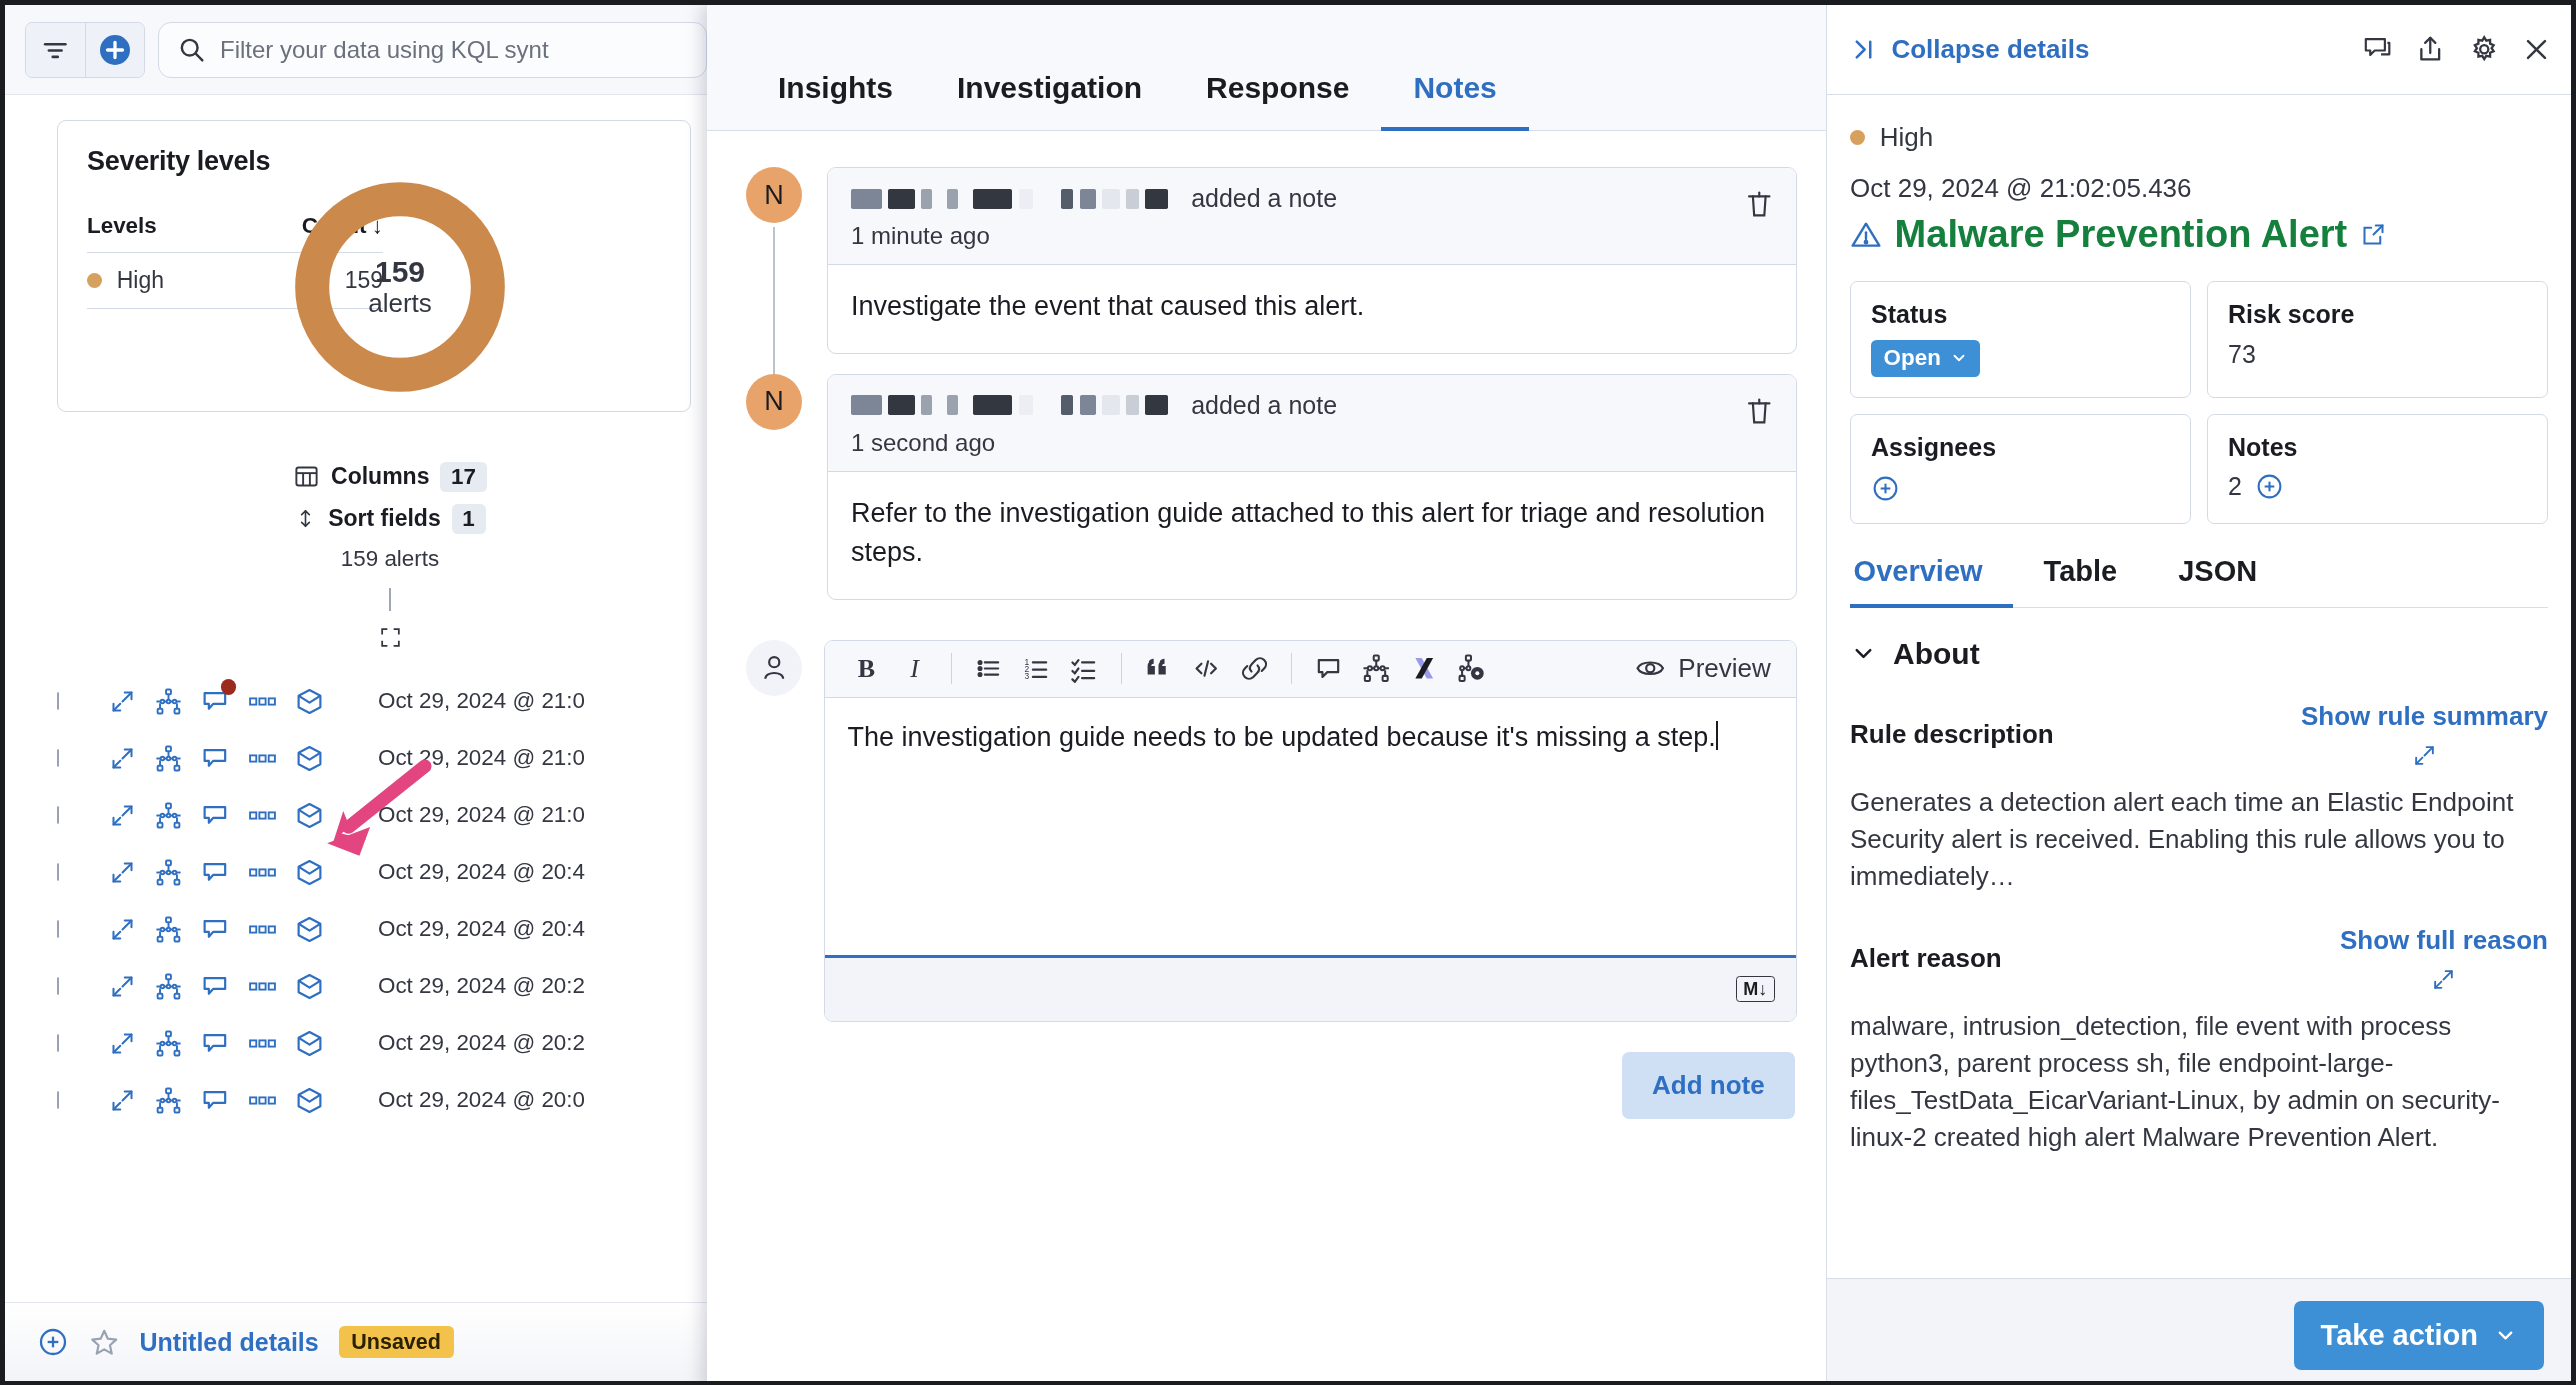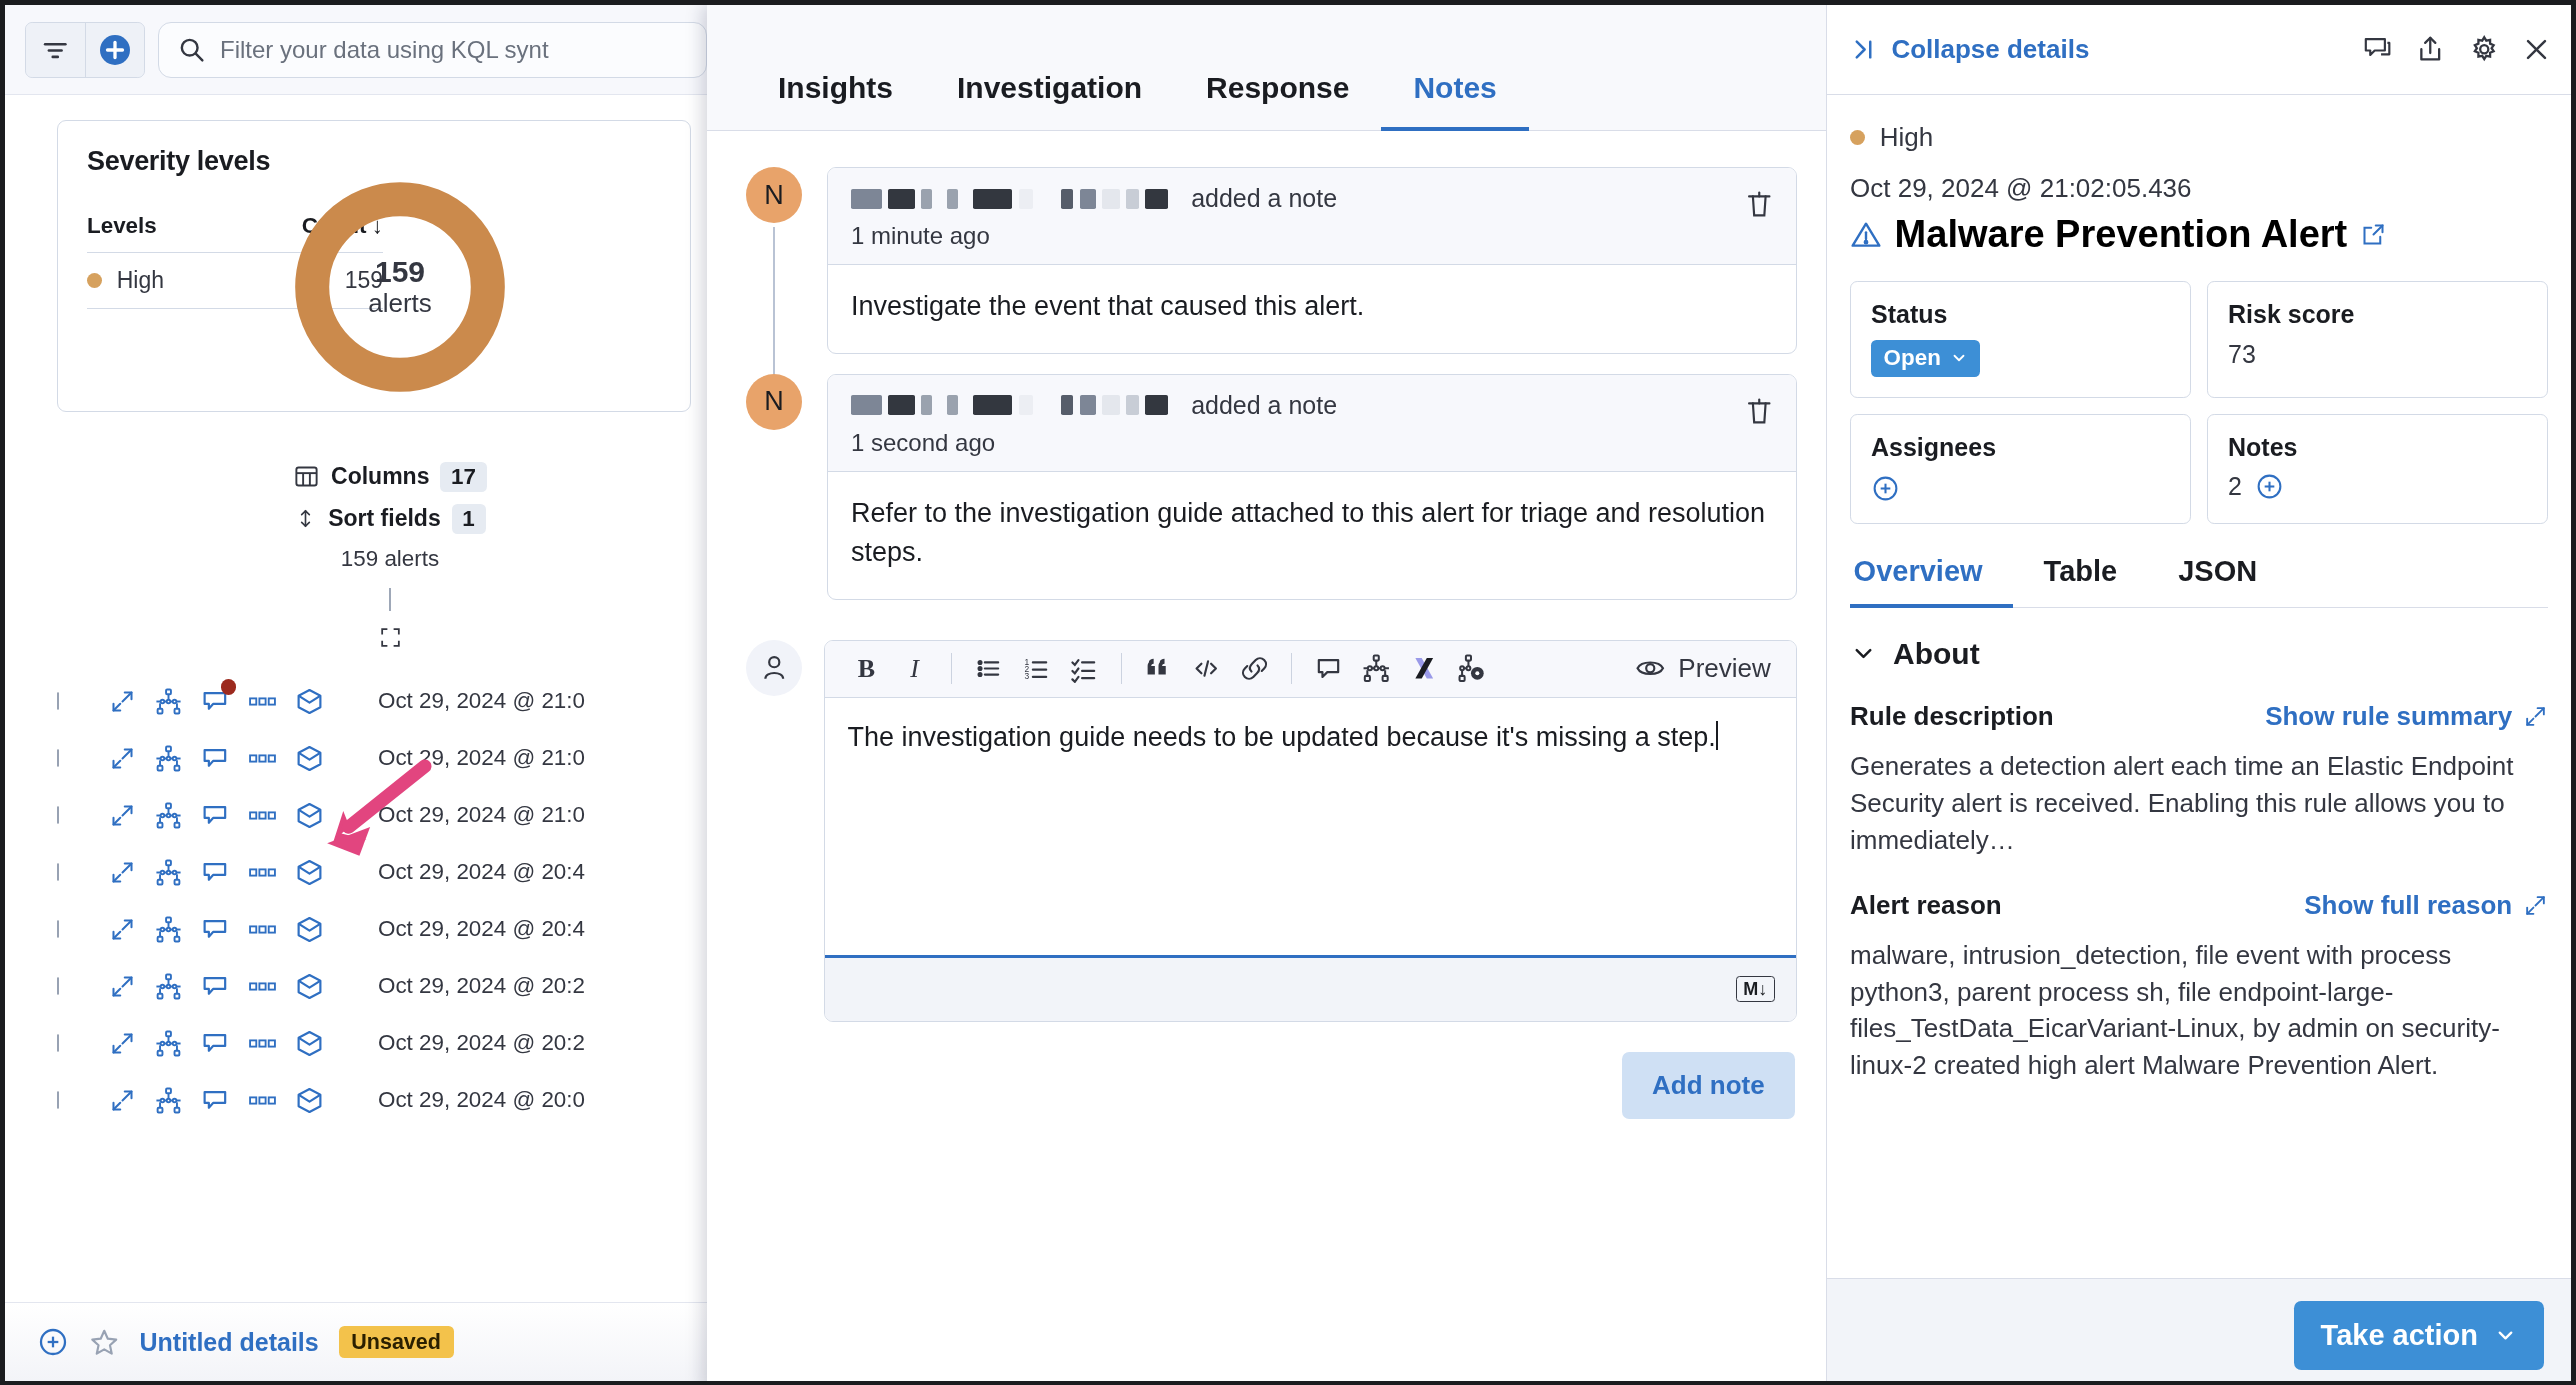--- a/index.html
+++ b/index.html
@@ -296,21 +296,21 @@
   .rp-header-icons { margin-left: auto; display: flex; align-items: center; gap: 23px; }
   .rp-icon { cursor: pointer; color: #343741; line-height: 0; }
 
   .rp-scroll { flex: 1; overflow: hidden; padding: 0 23px; }
   .sev-line { display: flex; align-items: center; gap: 14.4px; margin-top: 27px; }
   .sev-line span { font-size: 26px; color: #343741; }
   .rp-ts { font-size: 26px; color: #343741; margin-top: 20px; }
   .rp-title {
     display: flex; align-items: center; gap: 12.6px;
     margin-top: 9px;
-    color: #000000; font-size: 38px; font-weight: bold;
+    color: #15803d; font-size: 38px; font-weight: bold;
     cursor: pointer;
   }
   .rp-grid {
     display: grid; grid-template-columns: 1fr 1fr; gap: 16px;
     margin-top: 25px;
   }
   .rp-cell {
     border: 0.9px solid #d3dae6; border-radius: 7.2px;
     padding: 18px 20px 20px 20px;
     min-height: 106px;
@@ -347,20 +347,21 @@
   }
   .sec-row {
     display: flex; align-items: center; gap: 23px;
     margin-top: 30.5px;
   }
   .sec-row h5 { font-size: 26px; font-weight: bold; color: #1a1c21; }
   .sec-link {
     display: flex; align-items: center; gap: 10.8px;
     color: #2f6fc2; font-size: 26px; font-weight: bold; cursor: pointer;
     margin-left: auto;
+    flex-direction: column;
   }
   .sec-body { font-size: 26px; color: #343741; line-height: 1.42; margin-top: 16px; }
 
   .rp-footer {
     height: 113px; background: #f2f4f9;
     border-top: 0.9px solid #d9dde8;
     display: flex; align-items: center; justify-content: flex-end;
     padding-right: 27px;
   }
   .take-action-btn {

